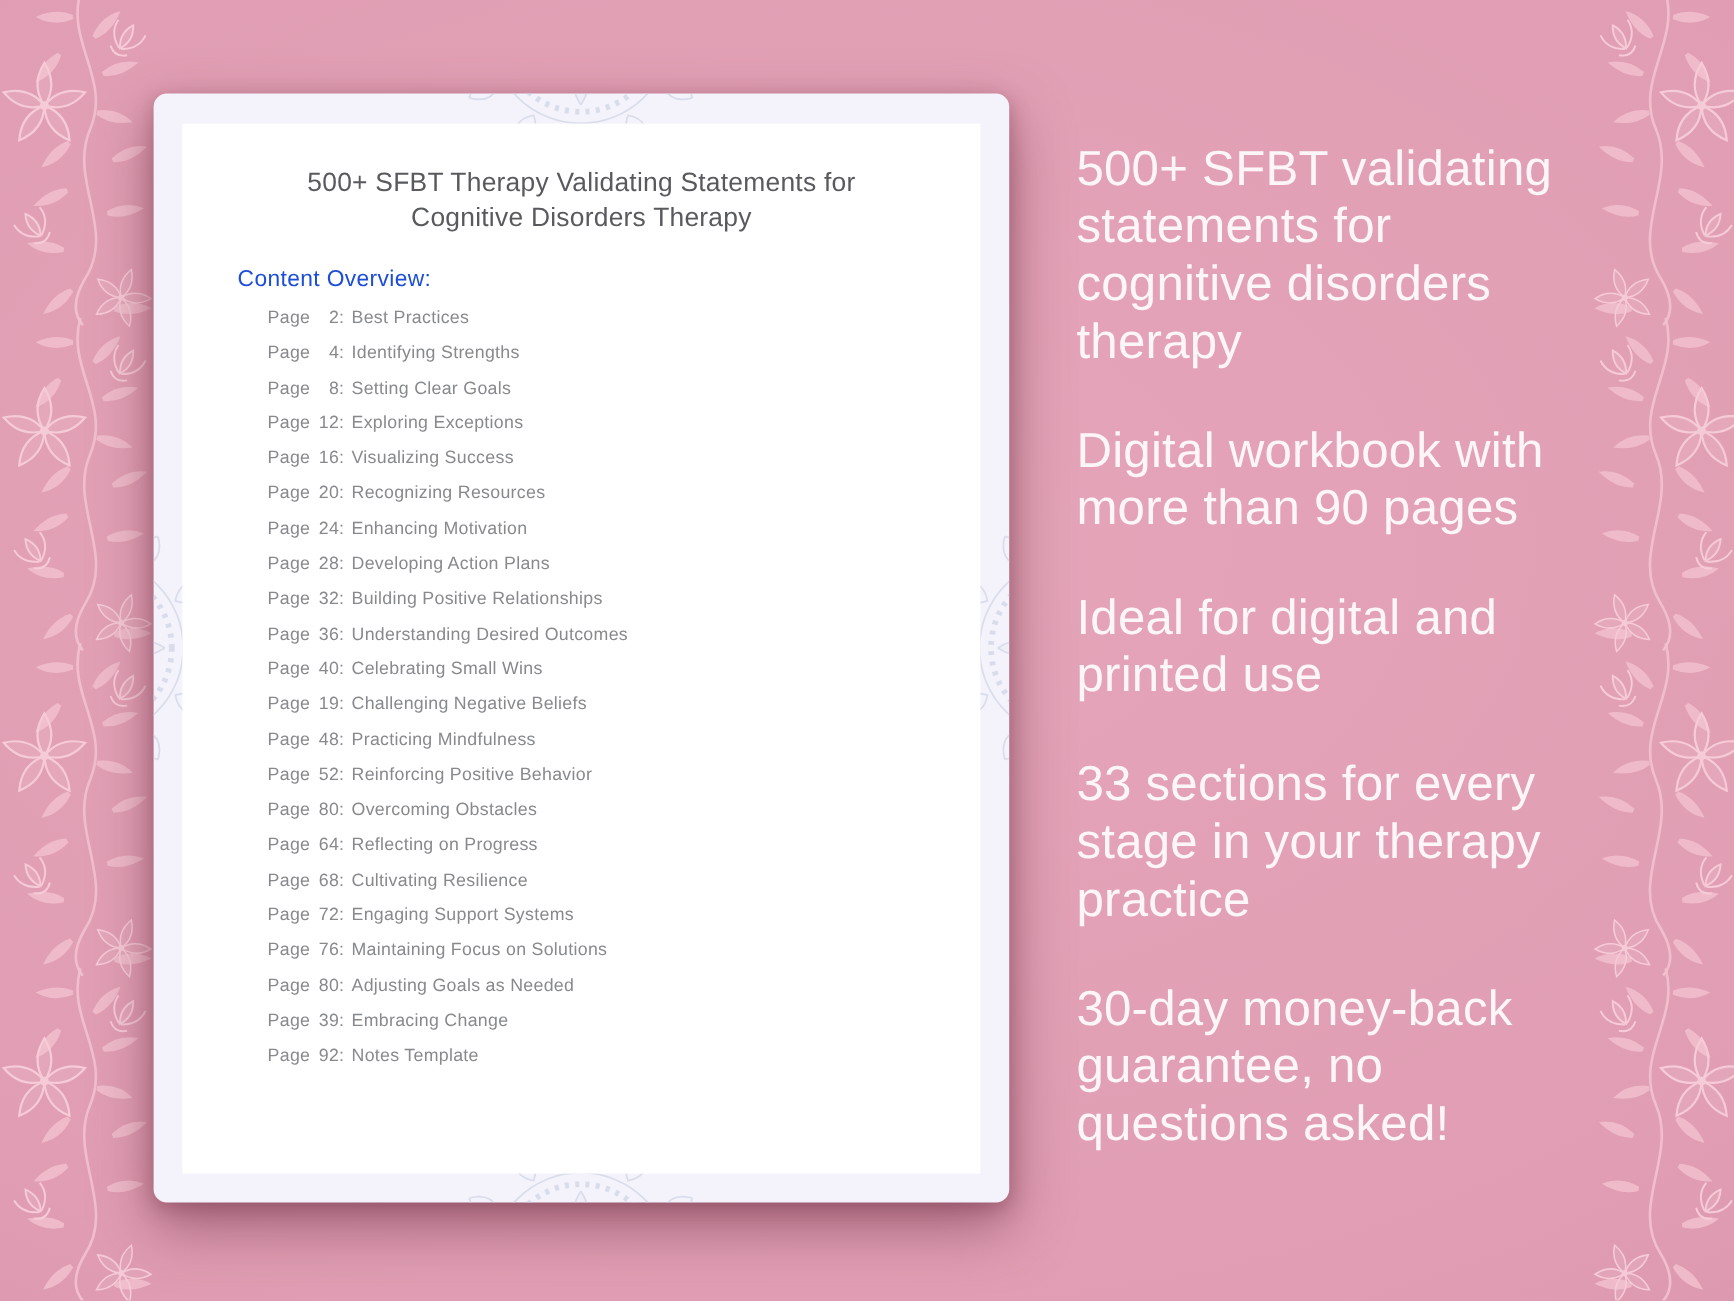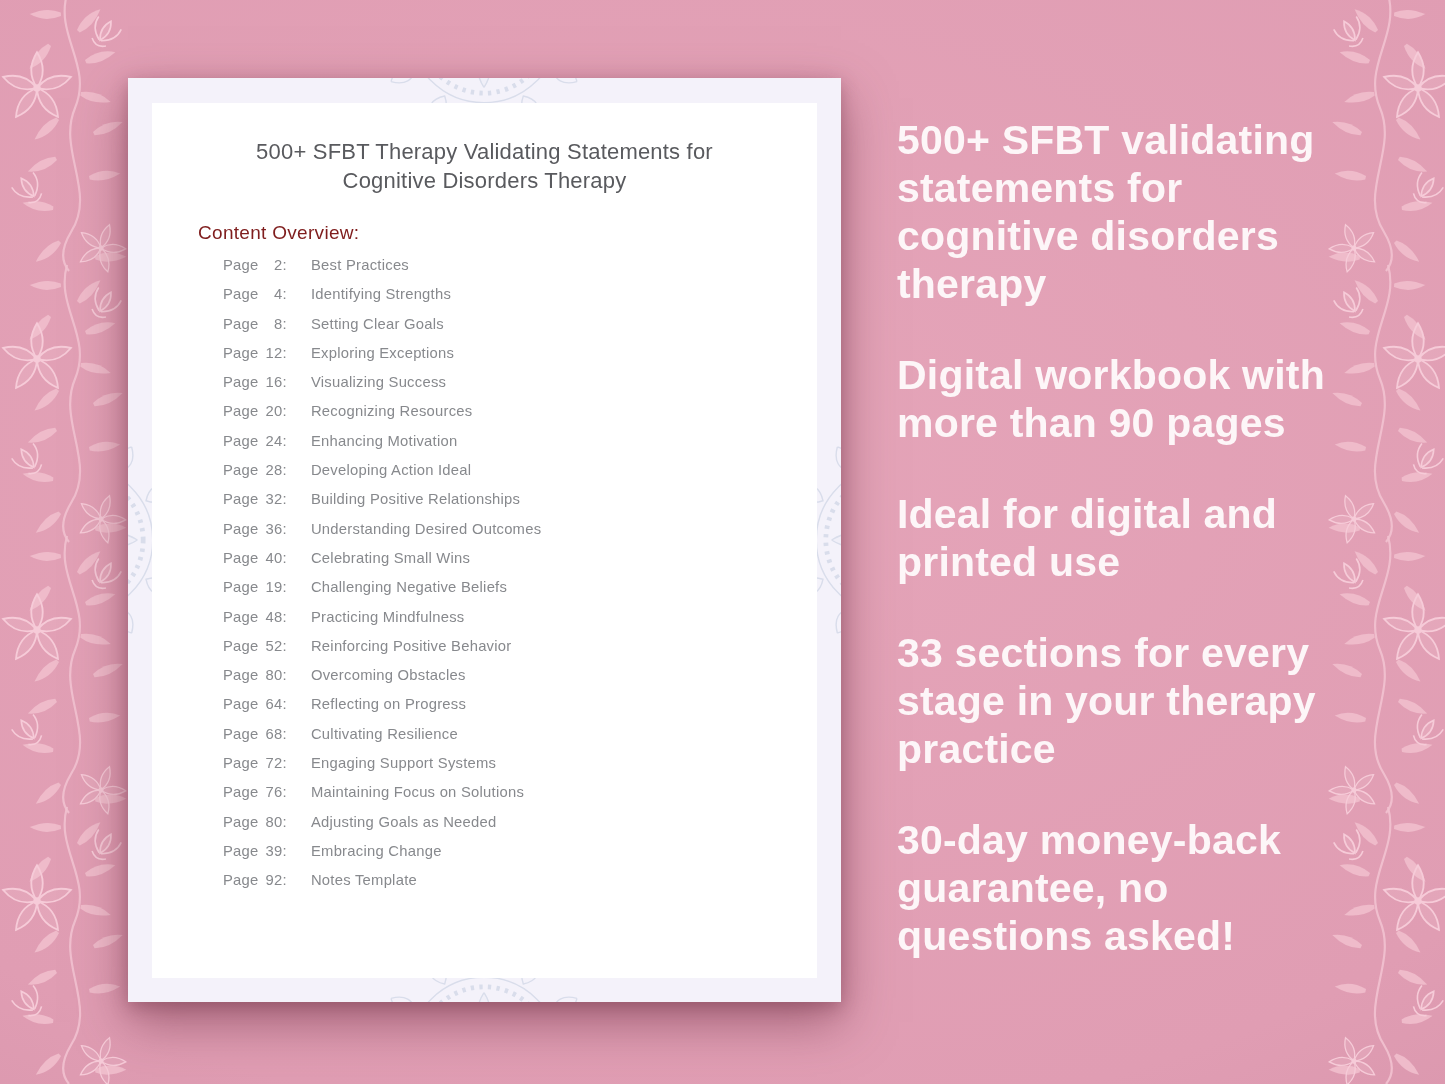--- a/index.html
+++ b/index.html
@@ -7,42 +7,42 @@
        font-family:"Liberation Sans",sans-serif;}
   .stage{position:relative;width:1445px;height:1084px;overflow:hidden;
          background:radial-gradient(140% 120% at 48% 42%,
            #e5a5b9 0%, #e09db3 52%, #d28ea5 86%, #c48199 100%);}
   .vine{position:absolute;top:0;pointer-events:none;}
   .vine-left{left:-4px;}
   .vine-right{right:-14px;transform:scaleX(-1);}
   
   .doc{position:absolute;left:128px;top:78px;width:713px;height:924px;
        background:#f4f2fa;
-       box-shadow:0 20px 48px rgba(112,50,70,.55), 0 5px 16px rgba(112,50,70,.35);}
+       box-shadow:0 20px 48px rgba(112,50,70,.55), 0 5px 16px rgba(112,50,70,.35);border-radius:11px;}
   .mandala{position:absolute;z-index:1;opacity:.62;}
   .mandala.m-top{left:241px;top:-165px;}
   .mandala.m-bottom{left:241px;bottom:-165px;}
   .mandala.m-left{left:-165px;top:347px;}
   .mandala.m-right{right:-165px;top:347px;}
   .paper{position:absolute;z-index:2;left:24px;top:25px;width:665px;height:875px;
          background:#ffffff;}
   .doc-title{margin:34px 20px 0;text-align:center;white-space:pre-line;
              font-size:22px;line-height:29px;font-weight:500;color:#595a5e;
              letter-spacing:.2px;}
   .overview{margin:26px 0 0 46px;font-size:19px;line-height:24px;font-weight:500;
-            color:#7f1d1d;letter-spacing:.3px;}
+            color:#1d4ed8;letter-spacing:.3px;}
   .toc{margin:6px 0 0 71px;}
   .toc-row{height:29.3px;line-height:29.3px;font-size:14.8px;font-weight:500;
            color:#87898d;letter-spacing:.25px;white-space:nowrap;}
   .toc-num{display:inline-block;width:21px;text-align:right;margin-left:3px;}
-  .toc-title{margin-left:24px;text-align:right;}
+  .toc-title{margin-left:6px;text-align:right;}
   
   .marketing{position:absolute;left:897px;top:116px;width:470px;z-index:3;}
   .marketing p{margin:0 0 43px 0;white-space:pre-line;color:#fdf6f8;
-               font-size:41px;line-height:48px;font-weight:700;letter-spacing:.2px;}
+               font-size:41px;line-height:48px;font-weight:400;letter-spacing:.2px;}
 </style>
 </head>
 <body>
 
 <div class="stage">
 
   <svg width="0" height="0" style="position:absolute">
     <defs>
       <path id="leafp" d="M0,0 Q11,-14 28,-14 Q17,1 2,3 Z"></path>
       <path id="petp" d="M0,0 Q-10,-15 0,-31 Q10,-15 0,0"></path>
@@ -148,21 +148,21 @@
 Cognitive Disorders Therapy</div>
       <div class="overview">Content Overview:</div>
       <div class="toc">
           <div class="toc-row"><span class="toc-prefix">Page</span><span class="toc-num">2</span><span class="toc-colon">:</span><span class="toc-title">Best Practices</span></div>
           <div class="toc-row"><span class="toc-prefix">Page</span><span class="toc-num">4</span><span class="toc-colon">:</span><span class="toc-title">Identifying Strengths</span></div>
           <div class="toc-row"><span class="toc-prefix">Page</span><span class="toc-num">8</span><span class="toc-colon">:</span><span class="toc-title">Setting Clear Goals</span></div>
           <div class="toc-row"><span class="toc-prefix">Page</span><span class="toc-num">12</span><span class="toc-colon">:</span><span class="toc-title">Exploring Exceptions</span></div>
           <div class="toc-row"><span class="toc-prefix">Page</span><span class="toc-num">16</span><span class="toc-colon">:</span><span class="toc-title">Visualizing Success</span></div>
           <div class="toc-row"><span class="toc-prefix">Page</span><span class="toc-num">20</span><span class="toc-colon">:</span><span class="toc-title">Recognizing Resources</span></div>
           <div class="toc-row"><span class="toc-prefix">Page</span><span class="toc-num">24</span><span class="toc-colon">:</span><span class="toc-title">Enhancing Motivation</span></div>
-          <div class="toc-row"><span class="toc-prefix">Page</span><span class="toc-num">28</span><span class="toc-colon">:</span><span class="toc-title">Developing Action Ideal</span></div>
+          <div class="toc-row"><span class="toc-prefix">Page</span><span class="toc-num">28</span><span class="toc-colon">:</span><span class="toc-title">Developing Action Plans</span></div>
           <div class="toc-row"><span class="toc-prefix">Page</span><span class="toc-num">32</span><span class="toc-colon">:</span><span class="toc-title">Building Positive Relationships</span></div>
           <div class="toc-row"><span class="toc-prefix">Page</span><span class="toc-num">36</span><span class="toc-colon">:</span><span class="toc-title">Understanding Desired Outcomes</span></div>
           <div class="toc-row"><span class="toc-prefix">Page</span><span class="toc-num">40</span><span class="toc-colon">:</span><span class="toc-title">Celebrating Small Wins</span></div>
           <div class="toc-row"><span class="toc-prefix">Page</span><span class="toc-num">19</span><span class="toc-colon">:</span><span class="toc-title">Challenging Negative Beliefs</span></div>
           <div class="toc-row"><span class="toc-prefix">Page</span><span class="toc-num">48</span><span class="toc-colon">:</span><span class="toc-title">Practicing Mindfulness</span></div>
           <div class="toc-row"><span class="toc-prefix">Page</span><span class="toc-num">52</span><span class="toc-colon">:</span><span class="toc-title">Reinforcing Positive Behavior</span></div>
           <div class="toc-row"><span class="toc-prefix">Page</span><span class="toc-num">80</span><span class="toc-colon">:</span><span class="toc-title">Overcoming Obstacles</span></div>
           <div class="toc-row"><span class="toc-prefix">Page</span><span class="toc-num">64</span><span class="toc-colon">:</span><span class="toc-title">Reflecting on Progress</span></div>
           <div class="toc-row"><span class="toc-prefix">Page</span><span class="toc-num">68</span><span class="toc-colon">:</span><span class="toc-title">Cultivating Resilience</span></div>
           <div class="toc-row"><span class="toc-prefix">Page</span><span class="toc-num">72</span><span class="toc-colon">:</span><span class="toc-title">Engaging Support Systems</span></div>

